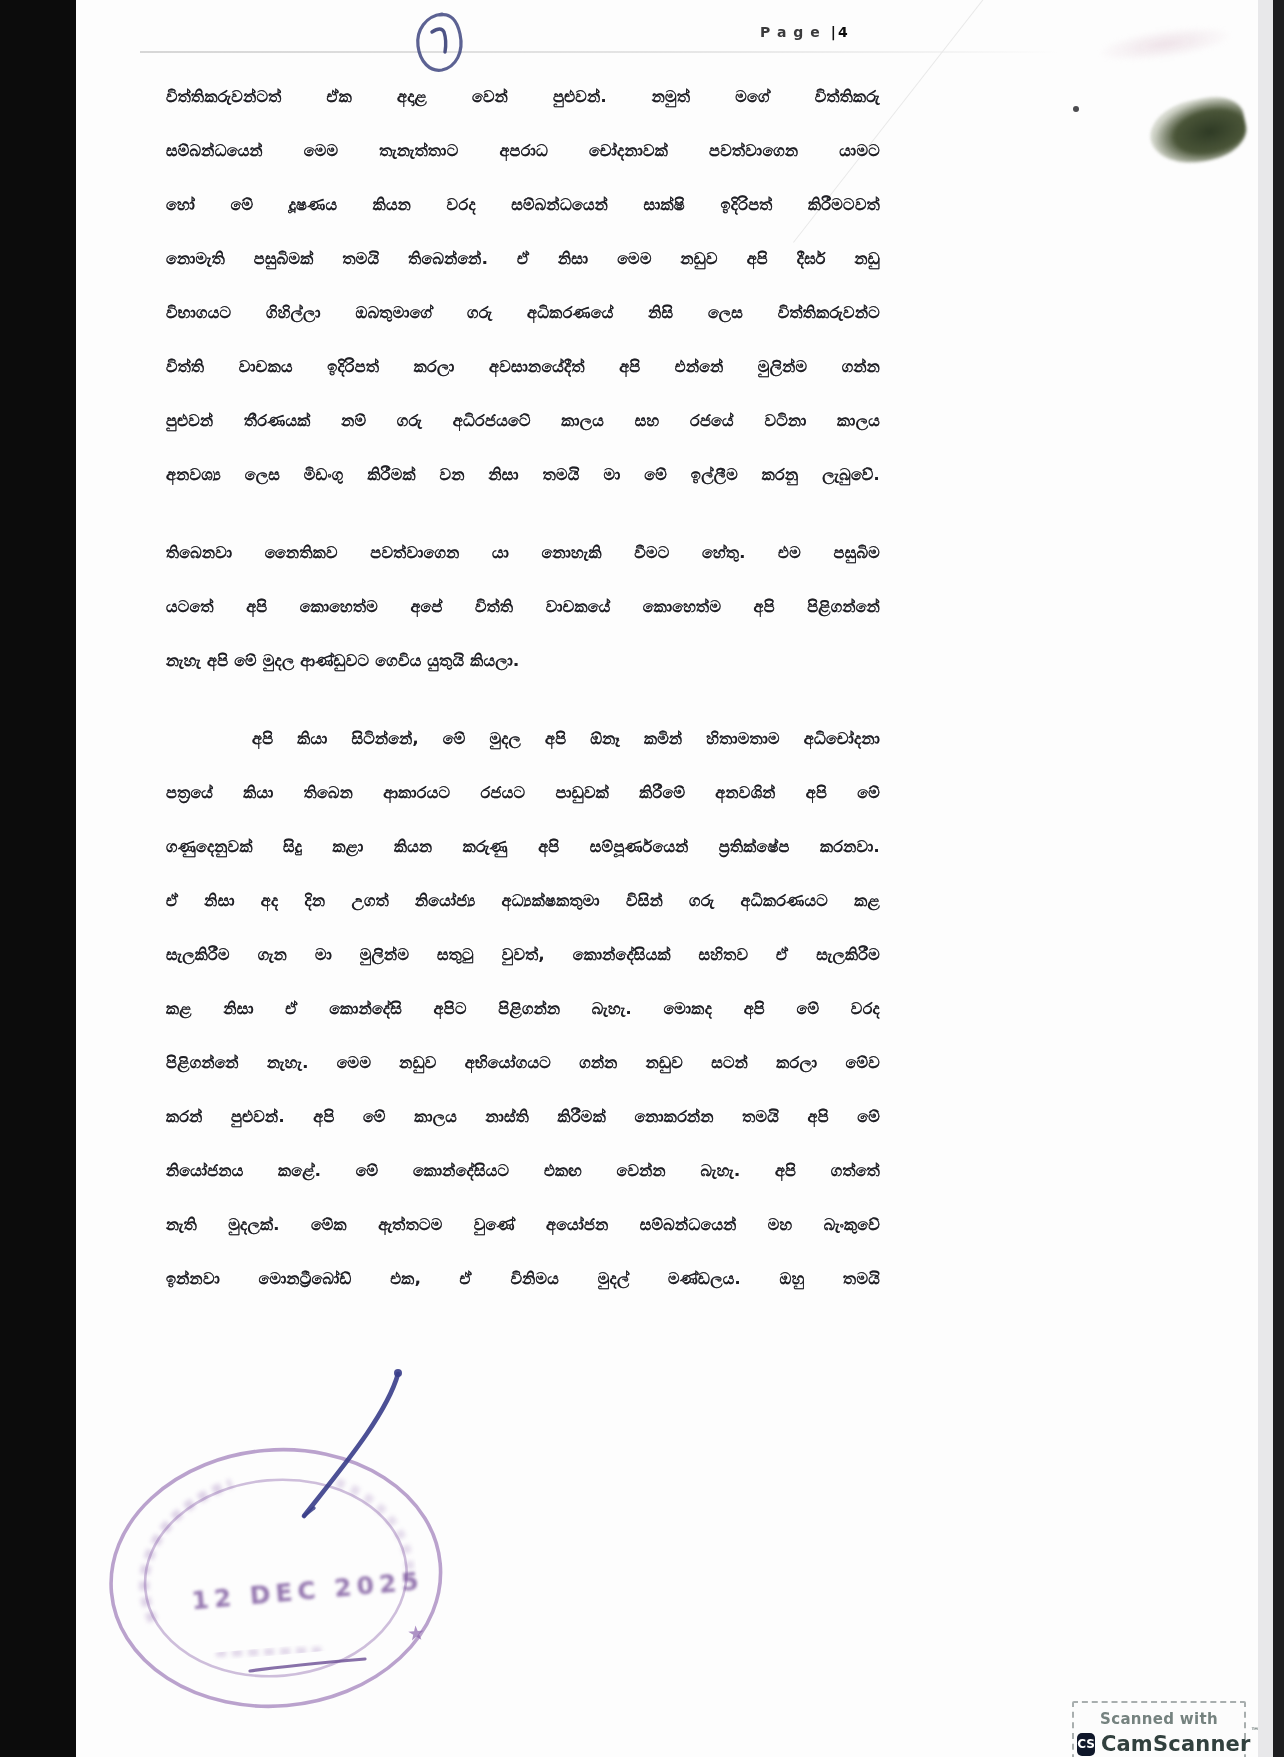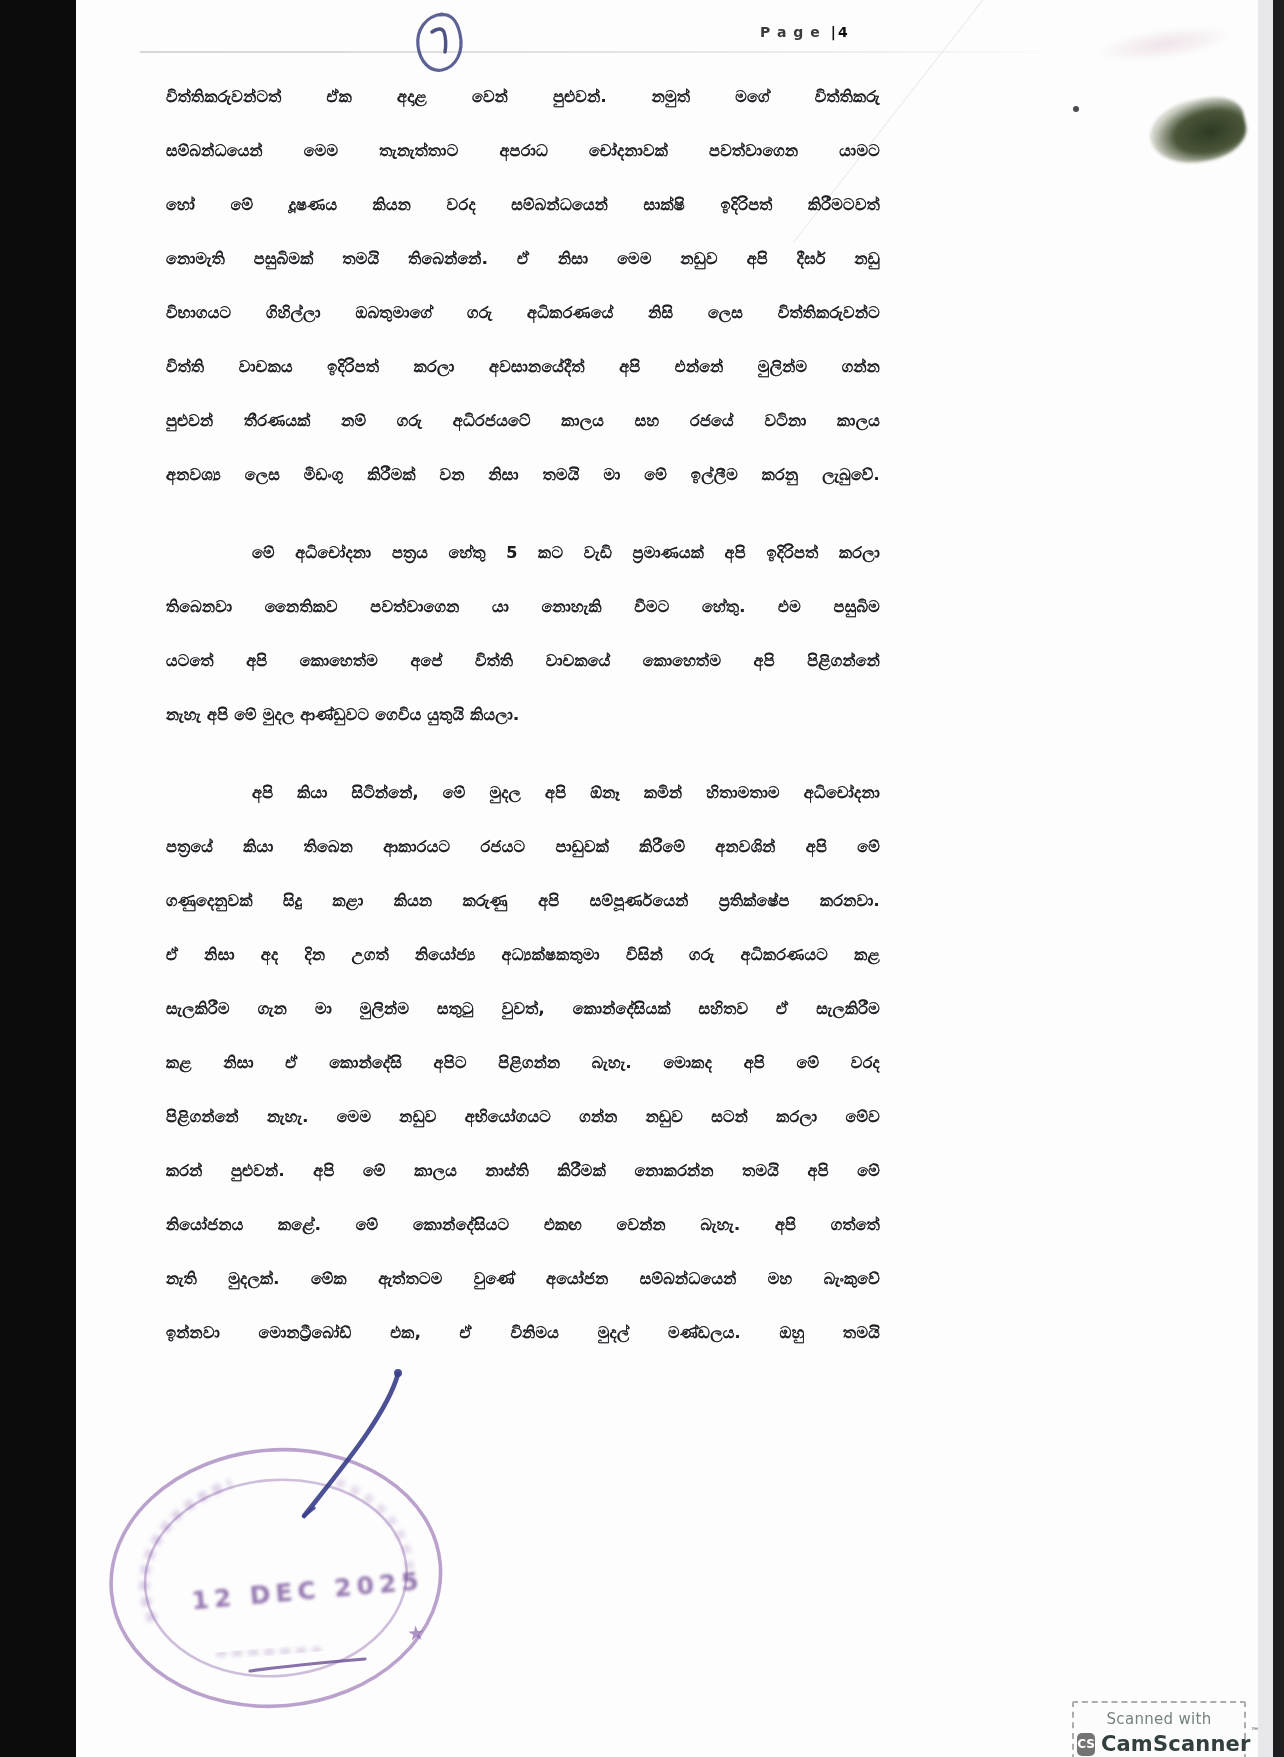--- a/index.html
+++ b/index.html
@@ -66,26 +66,26 @@
   .stamp{position:absolute;left:90px;top:1430px;width:372px;height:300px;}
   
   .pen{position:absolute;left:240px;top:1358px;width:190px;height:340px;}
   
   .cs-badge{
     position:absolute;left:1072px;top:1701px;width:174px;height:70px;
     background:#fcfcfc;border:2px dashed #a8aeae;border-radius:2px;
     box-sizing:border-box;text-align:center;padding-top:7px;
   }
   .cs-badge .scanned{
-    display:block;font-size:15px;color:#75827f;font-weight:400;letter-spacing:.3px;
+    display:block;font-size:15px;color:#75827f;font-weight:700;letter-spacing:.3px;
   }
   .cs-row{display:flex;align-items:center;justify-content:center;margin-top:4px;gap:6px;}
   .cs-logo{
     display:inline-flex;align-items:center;justify-content:center;
-    width:23px;height:23px;border-radius:5px;background:#737373;
+    width:23px;height:23px;border-radius:5px;background:#0f172a;
     color:#ffffff;font-size:12px;font-weight:700;letter-spacing:0;margin-left:19px;
   }
   .cs-brand{font-size:21px;font-weight:700;color:#31403e;letter-spacing:.2px;}
   .cs-tm{font-size:9px;color:#6d7a78;vertical-align:top;position:relative;top:-6px;}
 </style>
 </head>
 <body>
 
 <div class="bar-left"></div>
 <div class="edge-gray"></div>
@@ -112,21 +112,20 @@
       <div class="line">විත්තිකරුවන්ටත් ඒක අදාළ වෙන් පුළුවන්. නමුත් මගේ විත්තිකරු</div>
       <div class="line">සම්බන්ධයෙන් මෙම තැනැත්තාට අපරාධ චෝදනාවක් පවත්වාගෙන යාමට</div>
       <div class="line">හෝ මේ දූෂණය කියන වරද සම්බන්ධයෙන් සාක්ෂි ඉදිරිපත් කිරීමටවත්</div>
       <div class="line">නොමැති පසුබිමක් තමයි තිබෙන්නේ. ඒ නිසා මෙම නඩුව අපි දීර්ඝ නඩු</div>
       <div class="line">විභාගයට ගිහිල්ලා ඔබතුමාගේ ගරු අධිකරණයේ නිසි ලෙස විත්තිකරුවන්ට</div>
       <div class="line">විත්ති වාචකය ඉදිරිපත් කරලා අවසානයේදීත් අපි එන්නේ මුලින්ම ගන්න</div>
       <div class="line">පුළුවන් තීරණයක් නම් ගරු අධිරජයටේ කාලය සහ රජයේ වටිනා කාලය</div>
       <div class="line">අනවශ්‍ය ලෙස මිඩංගු කිරීමක් වන නිසා තමයි මා මේ ඉල්ලීම කරනු ලැබුවේ.</div>
     </div>
     <div class="para">
-      <div class="line indent">මේ අධිචෝදනා පත්‍රය හේතු 5 කට වැඩි ප්‍රමාණයක් අපි ඉදිරිපත් කරලා</div>
       <div class="line">තිබෙනවා නෛතිකව පවත්වාගෙන යා නොහැකි වීමට හේතු. එම පසුබිම</div>
       <div class="line">යටතේ අපි කොහෙත්ම අපේ විත්ති වාචකයේ කොහෙත්ම අපි පිළිගන්නේ</div>
       <div class="line short">නැහැ අපි මේ මුදල ආණ්ඩුවට ගෙවිය යුතුයි කියලා.</div>
     </div>
     <div class="para">
       <div class="line indent">අපි කියා සිටින්නේ, මේ මුදල අපි ඕනෑ කමින් හිතාමතාම අධිචෝදනා</div>
       <div class="line">පත්‍රයේ කියා තිබෙන ආකාරයට රජයට පාඩුවක් කිරීමේ අනවශින් අපි මේ</div>
       <div class="line">ගණුදෙනුවක් සිදු කළා කියන කරුණු අපි සම්පූර්ණයෙන් ප්‍රතික්ෂේප කරනවා.</div>
       <div class="line">ඒ නිසා අද දින උගත් නියෝජ්‍ය අධ්‍යක්ෂකතුමා විසින් ගරු අධිකරණයට කළ</div>
       <div class="line">සැලකිරීම ගැන මා මුලින්ම සතුටු වුවත්, කොන්දේසියක් සහිතව ඒ සැලකිරීම</div>

